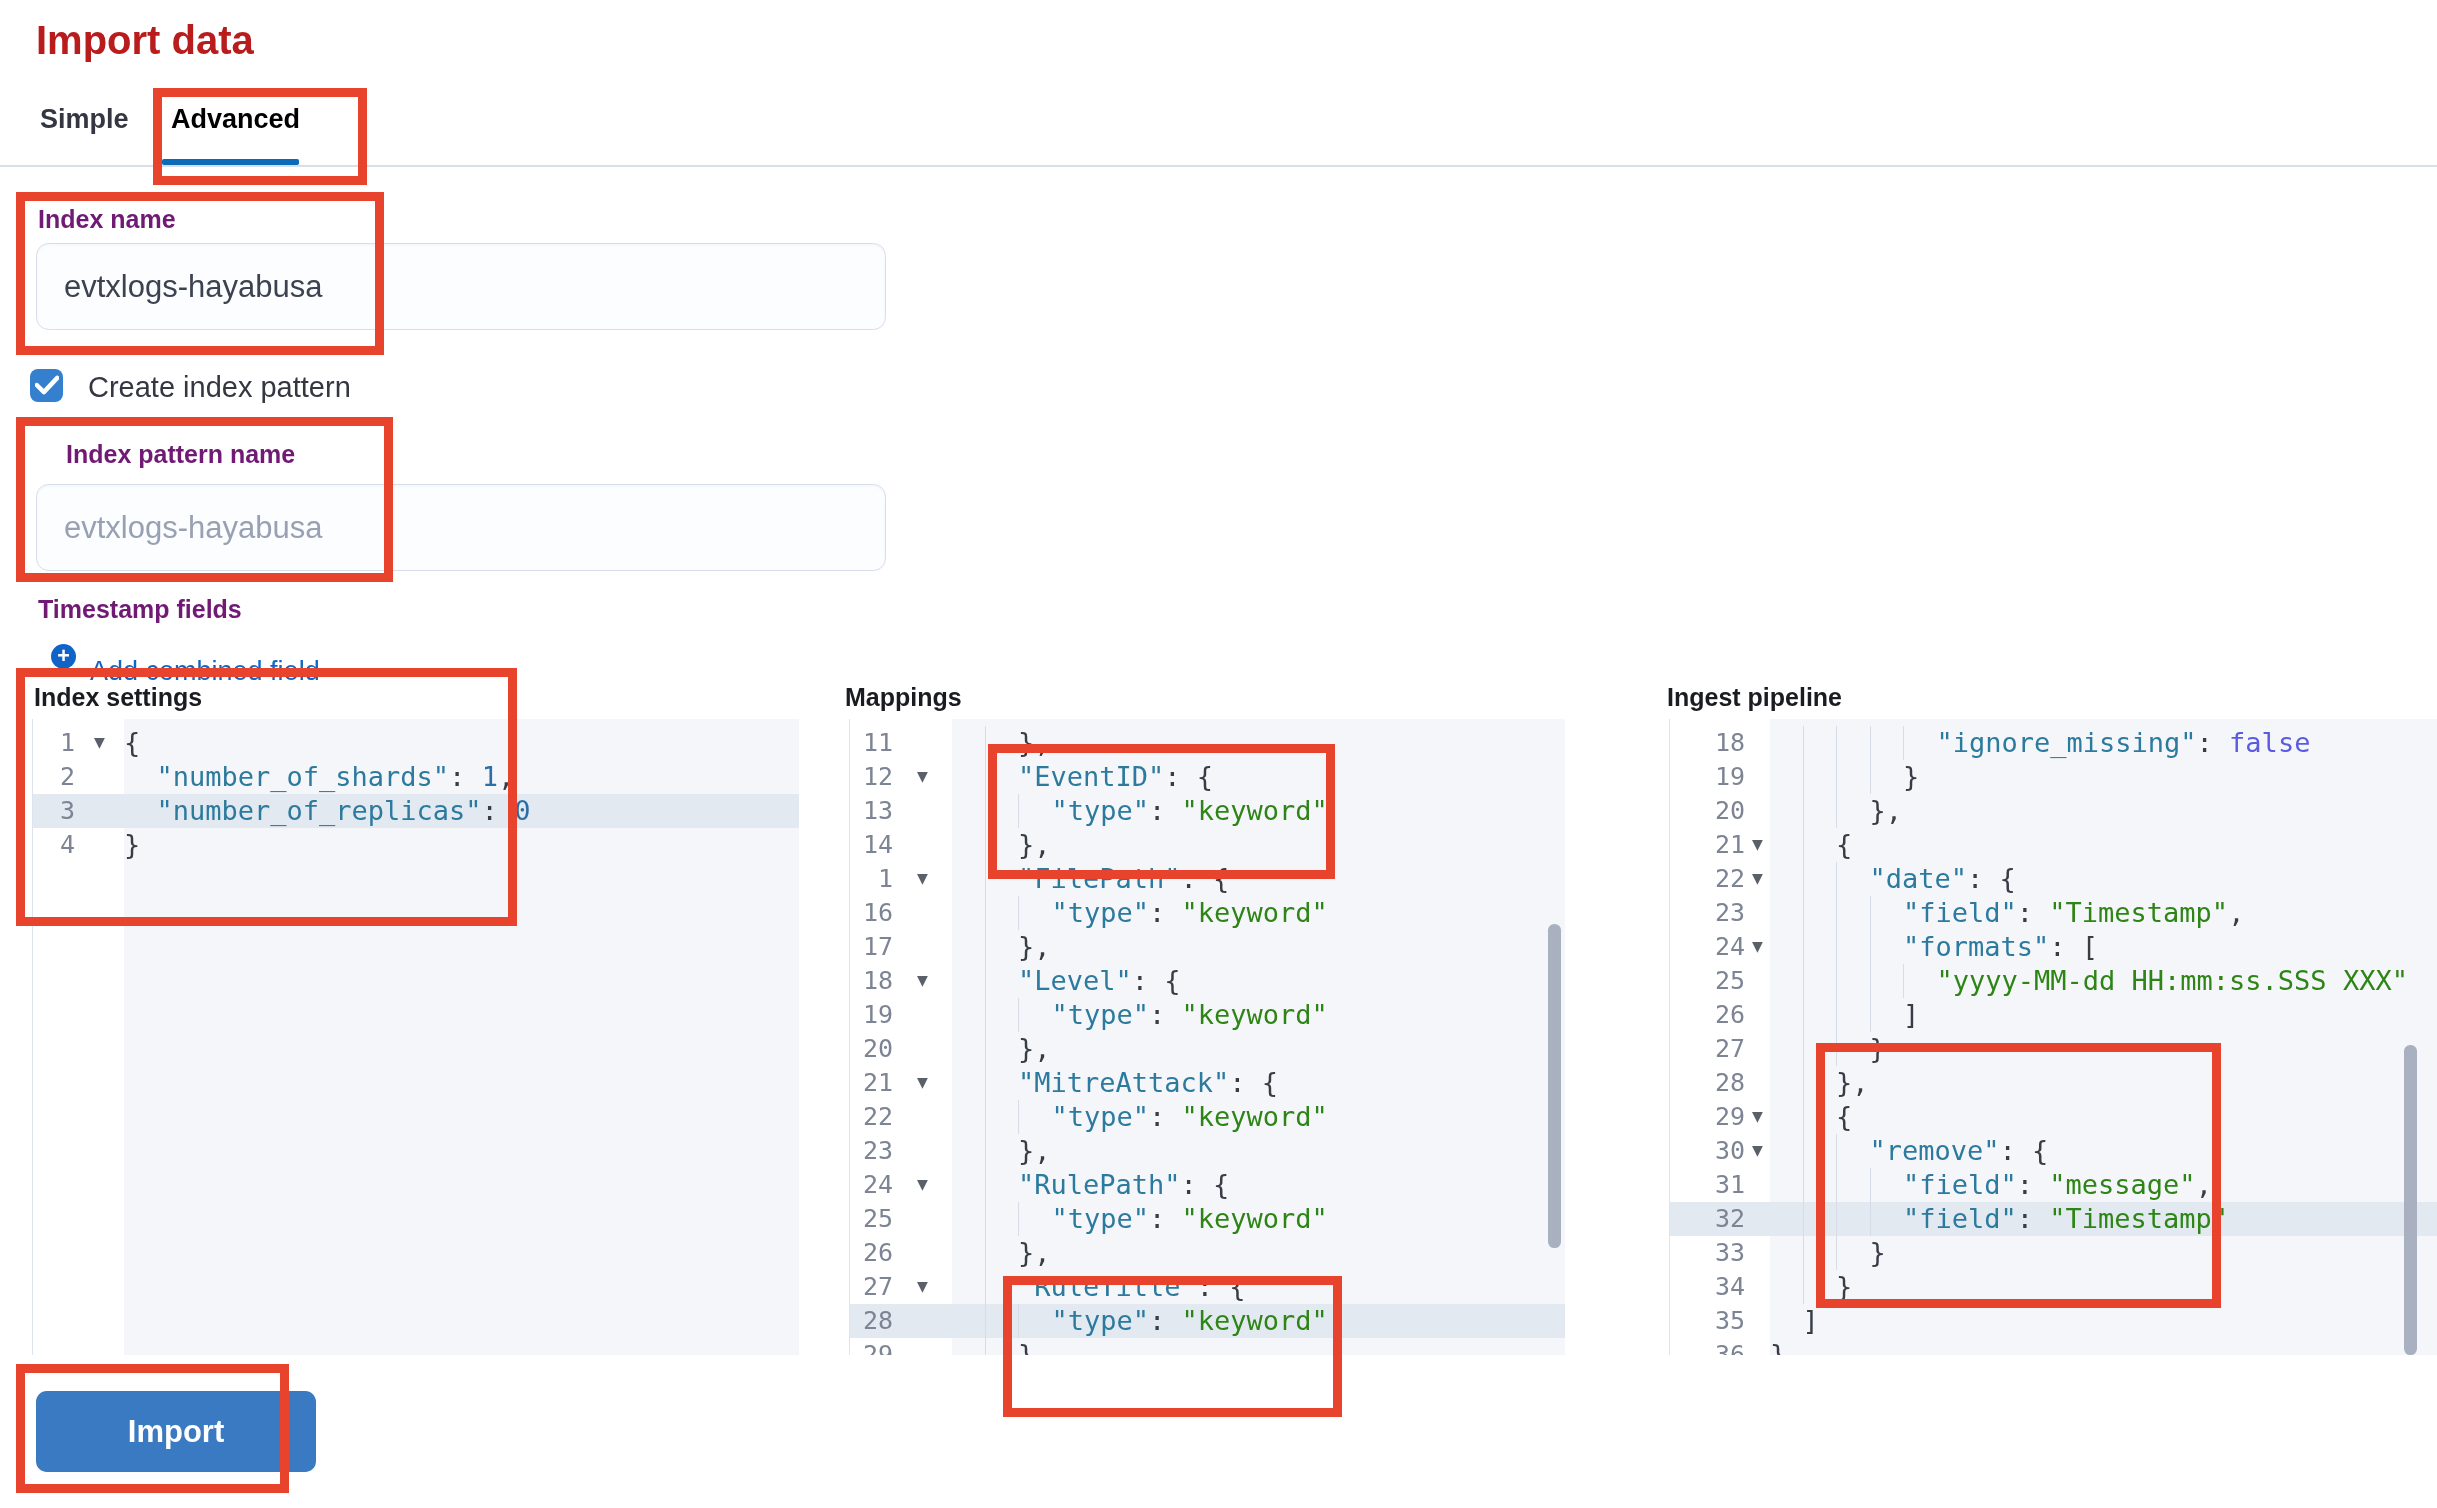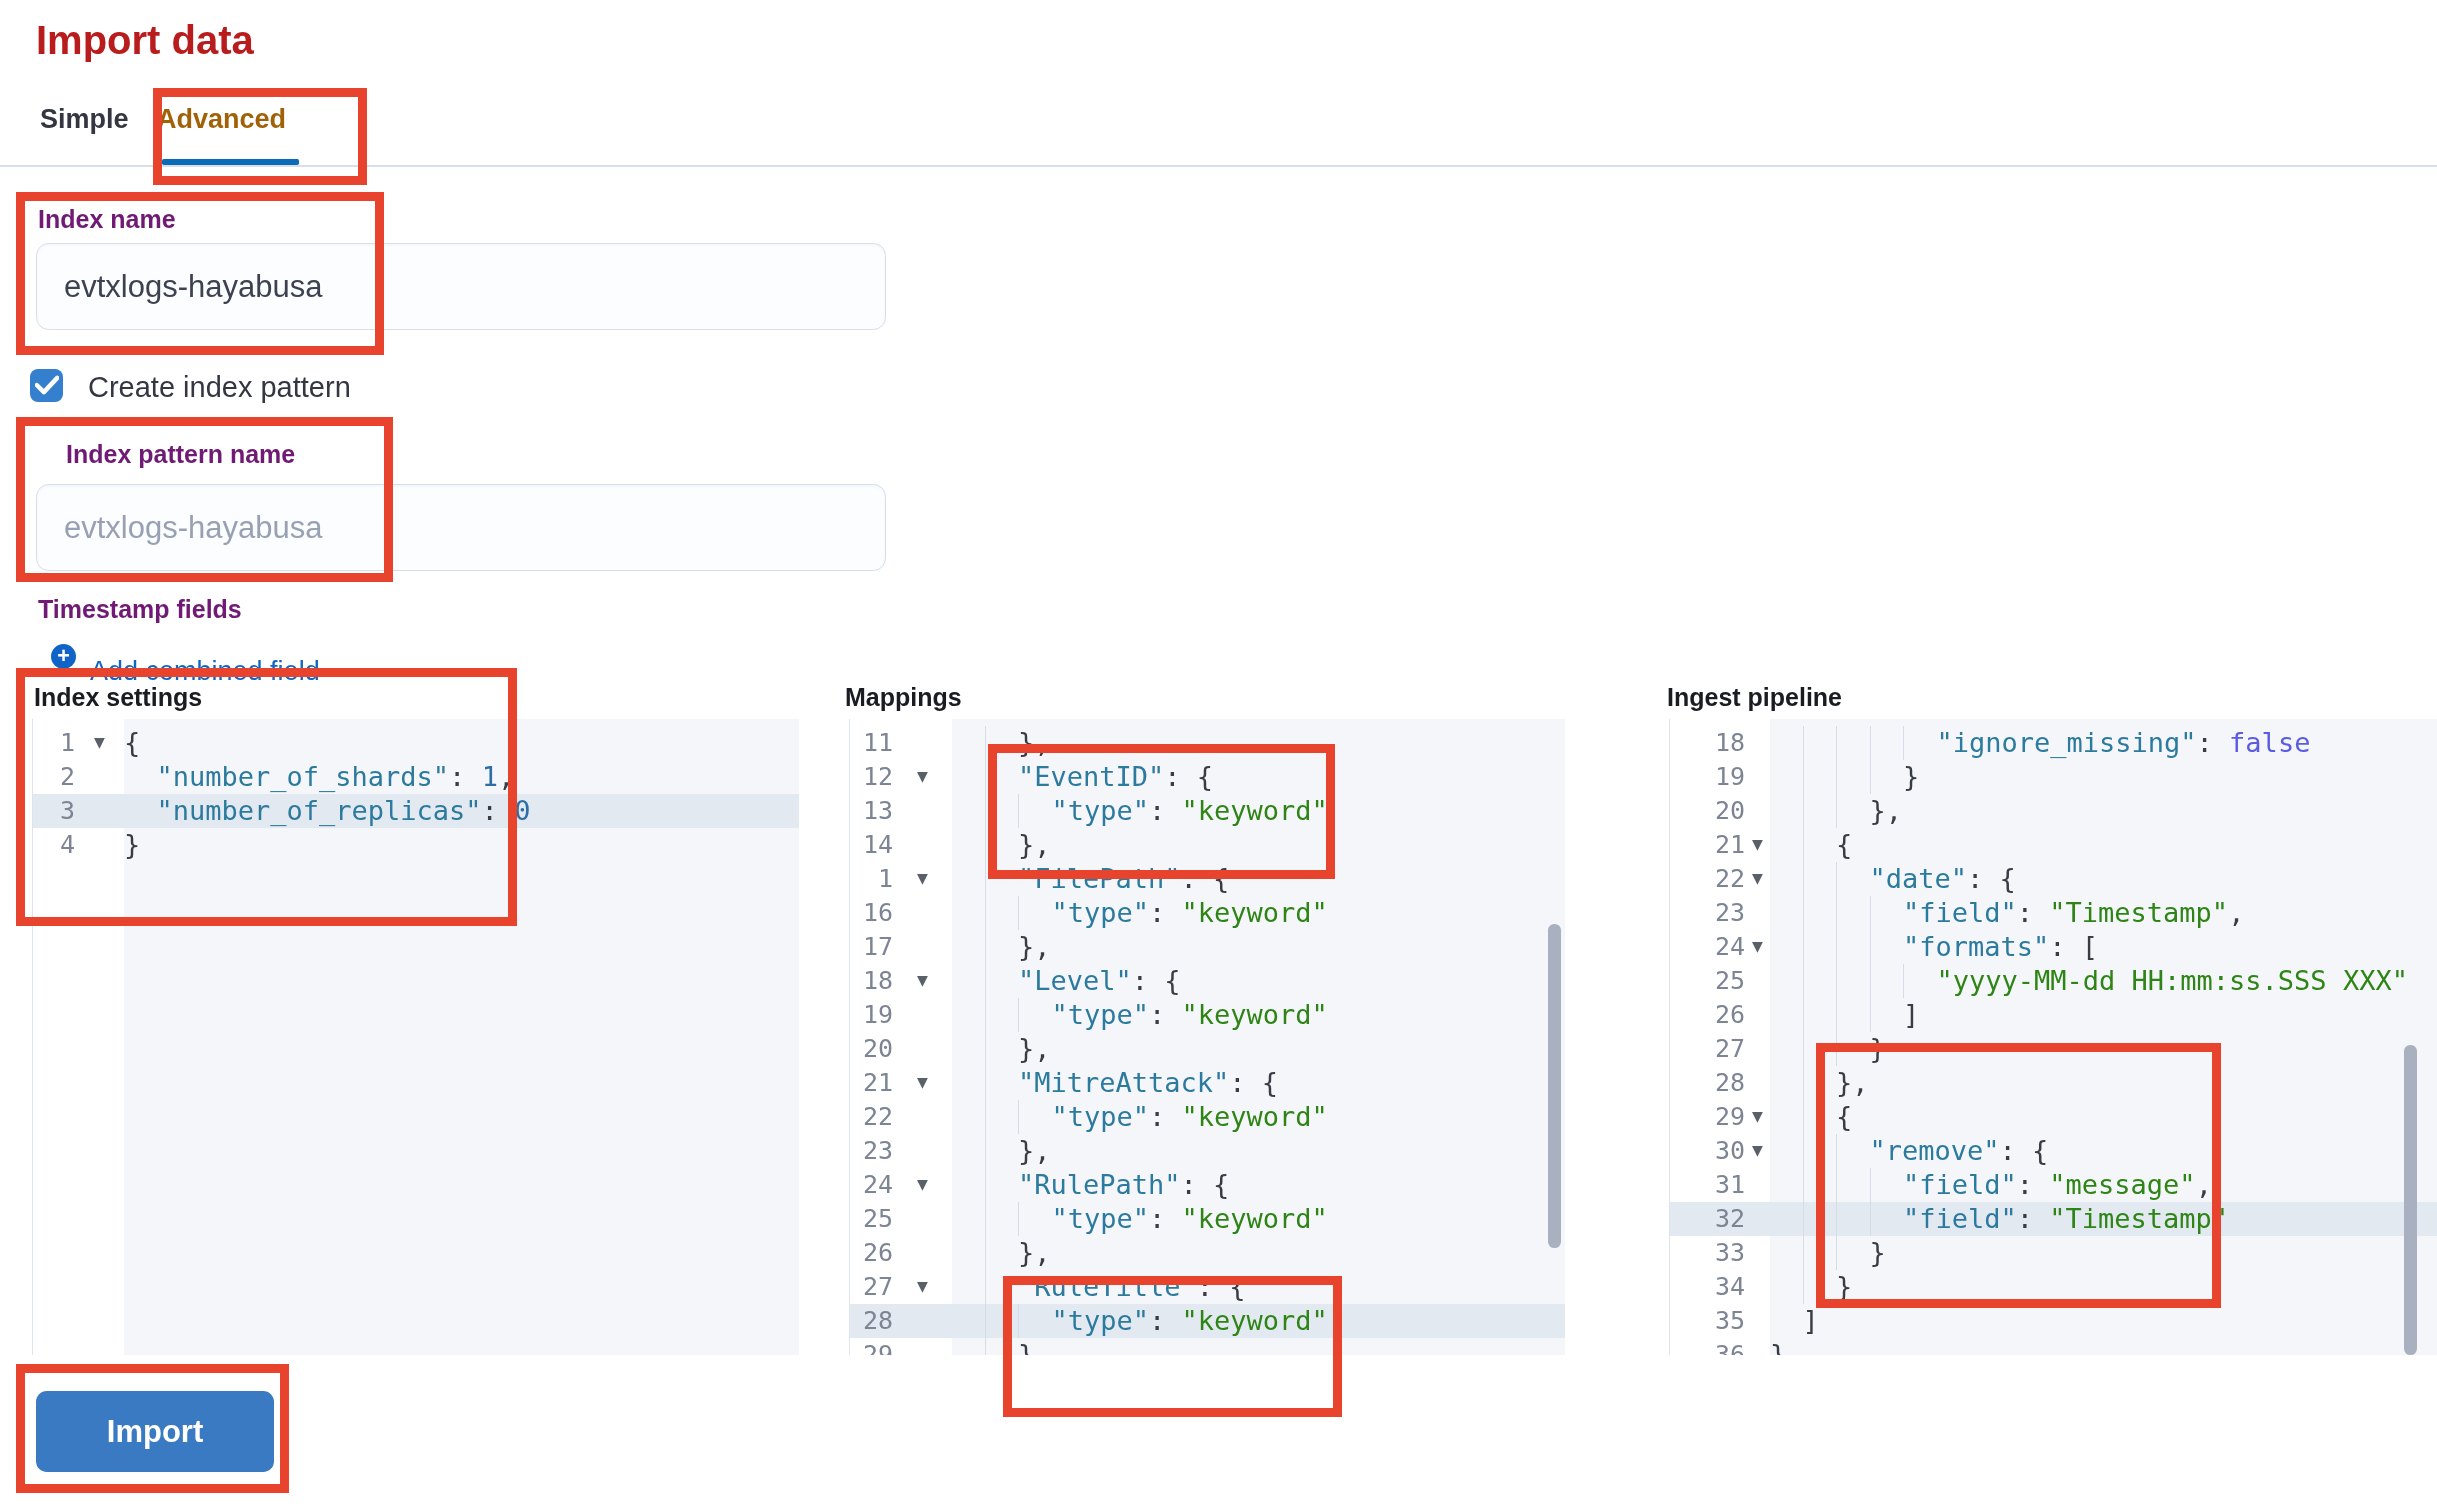--- a/index.html
+++ b/index.html
@@ -3,21 +3,21 @@
 <meta charset="utf-8">
 <style>
   html,body{margin:0;padding:0;background:#ffffff;}
   .page{position:relative;width:2438px;height:1508px;background:#fff;
         font-family:"Liberation Sans",sans-serif;color:#1a1c21;overflow:hidden;}
 
   
   .title{position:absolute;left:36px;top:18px;font-size:40px;font-weight:700;color:#b91c1c;}
   .tab{position:absolute;top:104px;font-size:27px;font-weight:700;cursor:pointer;}
   .tab-simple{left:40px;color:#343741;}
-  .tab-advanced{left:157px;color:#a16207;}
+  .tab-advanced{left:171px;color:#000000;}
   .tab-underline{position:absolute;left:162px;top:159px;width:137px;height:6.3px;background:#0b6bb8;border-radius:1.8px;}
   .divider{position:absolute;left:0;top:165px;width:2438px;height:1.8px;background:#d9dfe9;}
 
   
   .field-label{position:absolute;font-size:25px;font-weight:700;color:#701a75;}
   .lbl-index-name{left:38px;top:205px;}
   .lbl-index-pattern{left:38px;top:440px;margin-left:28px;}
   .lbl-combined{left:38px;top:595px;}
   .ui-input{position:absolute;left:36px;width:850px;height:87px;box-sizing:border-box;
             background:#fbfdff;border:1.8px solid #d7deea;border-radius:12.6px;
@@ -74,21 +74,21 @@
   .tk-s{color:#2e8516;}
   .tk-n{color:#2c6ea5;}
   .tk-b{color:#5a5be2;}
   .tk-p{color:#373c45;}
 
   .sb-thumb{position:absolute;width:12.6px;border-radius:6.3px;background:#a9b0bf;cursor:pointer;}
   .sb-mappings{left:1548px;top:924px;height:324px;}
   .sb-ingest{left:2404px;top:1045px;height:310px;}
 
   
-  .import-btn{position:absolute;left:36px;top:1391px;width:238px;height:81px;border:none;
+  .import-btn{position:absolute;left:36px;top:1391px;width:280px;height:81px;border:none;
               background:#3a7ac2;color:#fff;font-family:"Liberation Sans",sans-serif;
               font-size:31px;font-weight:600;border-radius:10.8px;cursor:pointer;}
 
   
   .rbox{position:absolute;border:9px solid #e8432d;box-sizing:border-box;z-index:30;pointer-events:none;}
   .rb-a{left:153px;top:88px;width:214px;height:97px;}
   .rb-b{left:16px;top:192px;width:368px;height:163px;}
   .rb-c{left:16px;top:668px;width:501px;height:258px;}
   .rb-d{left:988px;top:744px;width:347px;height:135px;}
   .rb-e{left:1003px;top:1276px;width:339px;height:141px;}

